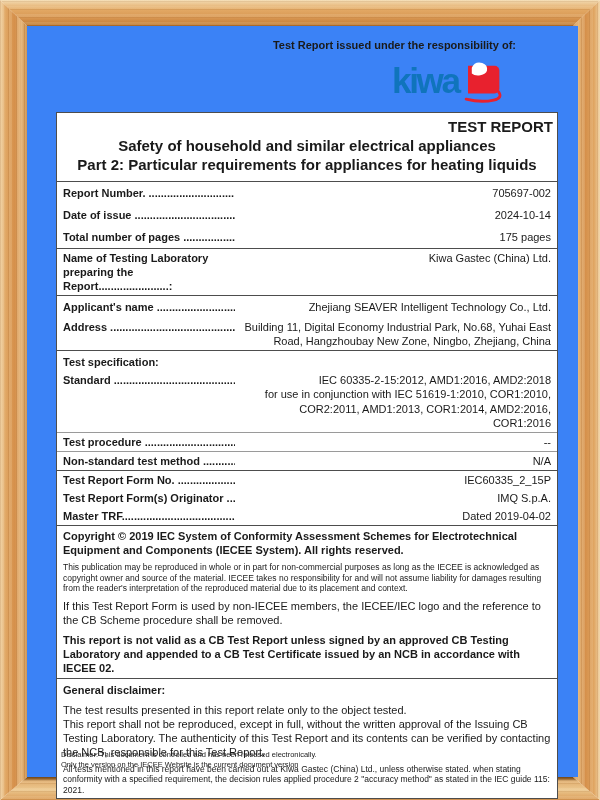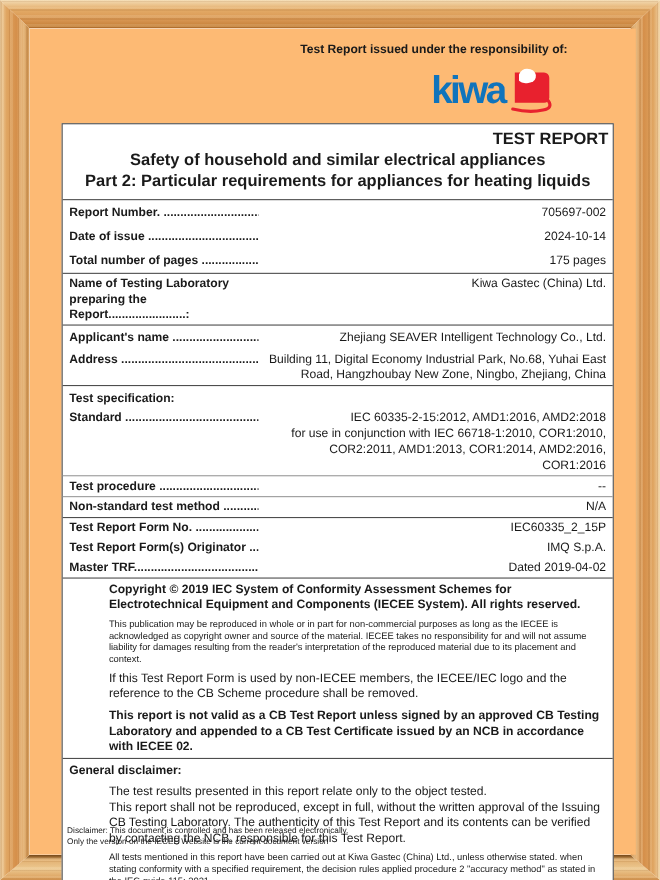--- a/index.html
+++ b/index.html
@@ -33,21 +33,21 @@
     clip-path:polygon(0 0,27px 26px,27px 777px,0 800px);
   }
   .frame-right{
     left:573px;top:0;width:27px;height:800px;
     background:
       repeating-linear-gradient(90deg, rgba(120,60,10,0.12) 0 1.5px, rgba(255,240,210,0.14) 1.5px 4px, transparent 4px 8px),
       linear-gradient(270deg,#f0d2a4 0%,#e0a663 22%,#d58f4a 55%,#e6b87e 80%,#c8873f 100%);
     clip-path:polygon(27px 0,27px 800px,0 777px,0 26px);
   }
   
-  .page{position:absolute;left:27px;top:26px;width:551px;height:751px;background:#fdba74;}
+  .page{position:absolute;left:27px;top:26px;width:551px;height:751px;background:#3b82f6;}
   .issued-line{
     position:absolute;top:13px;right:62px;
     font-size:11px;font-weight:bold;white-space:nowrap;
   }
   .kiwa-logo{position:absolute;top:33px;right:72px;width:114px;height:46px;}
   
   .doc-table{
     position:absolute;left:29px;top:86px;width:500px;
     border:1px solid #4d4d4d;
     font-size:11px;line-height:1.28;
@@ -58,21 +58,21 @@
   .title-block{text-align:center;font-weight:bold;padding:4px 4px 6px 4px;}
   .title-block .t1{font-size:15px;text-align:right;}
   .title-block .t2{font-size:14px;}
   .title-block .t3,.title-block .t4{font-size:15px;}
   .row{display:flex;padding:4px 6px;}
   .row.tight{padding:2px 6px;}
   .lbl{width:172px;flex-shrink:0;font-weight:bold;white-space:nowrap;overflow:hidden;}
   .val{flex:1;padding-left:6px;text-align:right;}
   .thin-top{border-top:1px solid #9a9a9a;}
   .spec-heading{font-weight:bold;padding:4px 6px 2px 6px;}
-  .para{padding:3px 6px;margin-left:36px;}
+  .para{padding:3px 6px;}
   .para.bold{font-weight:bold;}
   .para.small{font-size:8.5px;line-height:1.25;padding:2px 6px;}
   .gd-heading{font-weight:bold;padding:4px 6px 2px 6px;}
   
   .footer-note{
     position:absolute;left:34px;top:724px;
     font-size:7.5px;line-height:1.35;color:#1a1a1a;
   }
 </style>
 </head>
@@ -137,21 +137,21 @@
         <div class="val">Building 11, Digital Economy Industrial Park, No.68, Yuhai East Road, Hangzhoubay New Zone, Ningbo, Zhejiang, China</div>
       </div>
     </div>
 
     <div class="sec">
       <div class="spec-heading">Test specification:</div>
       <div class="row tight">
         <div class="lbl">Standard ...........................................:</div>
         <div class="val">
           <div>IEC 60335-2-15:2012, AMD1:2016, AMD2:2018</div>
-          <div>for use in conjunction with IEC 66718-1:2010, COR1:2010, COR2:2011, AMD1:2013, COR1:2014, AMD2:2016, COR1:2016</div>
+          <div>for use in conjunction with IEC 51619-1:2010, COR1:2010, COR2:2011, AMD1:2013, COR1:2014, AMD2:2016, COR1:2016</div>
         </div>
       </div>
       <div class="row tight thin-top">
         <div class="lbl">Test procedure ................................:</div>
         <div class="val">--</div>
       </div>
       <div class="row tight thin-top">
         <div class="lbl">Non-standard test method .............:</div>
         <div class="val">N/A</div>
       </div>

